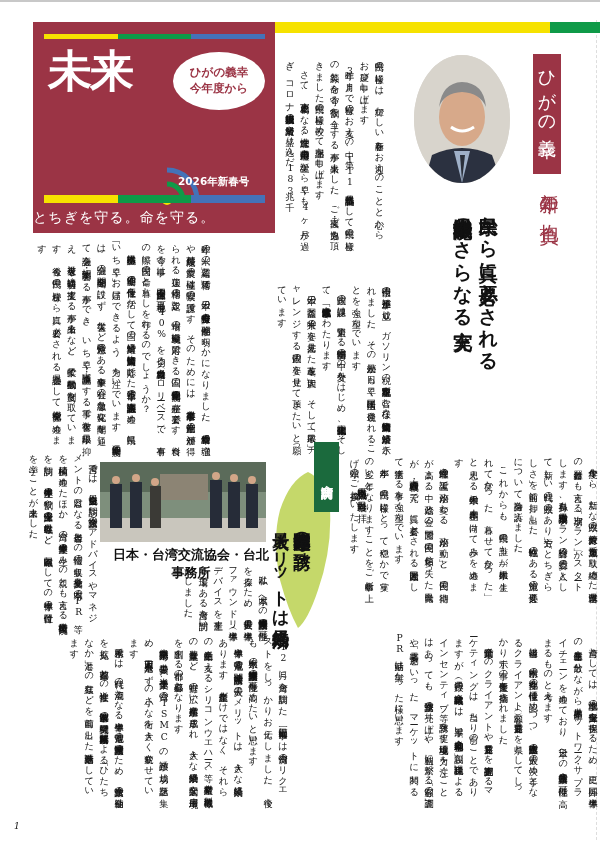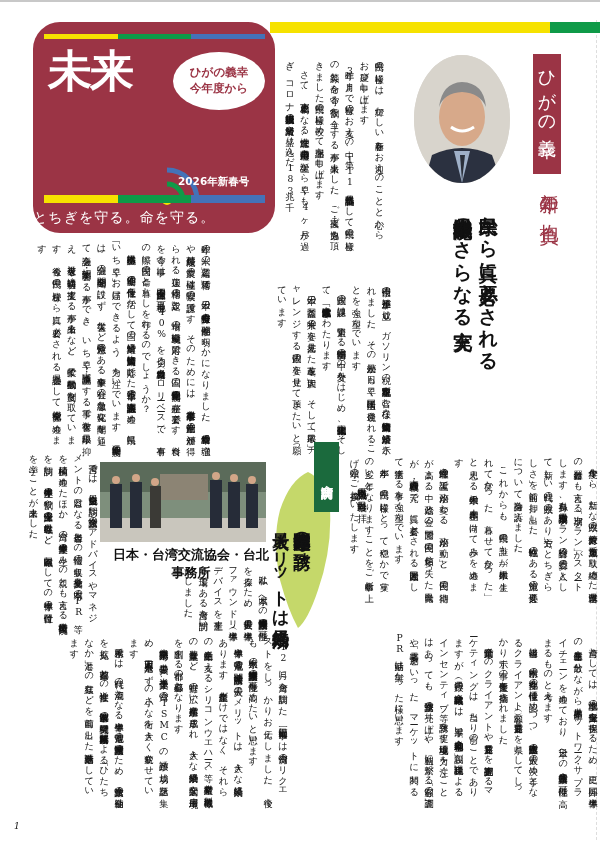--- a/index.html
+++ b/index.html
@@ -6,21 +6,21 @@
   html, body { width: 600px; height: 848px; background: #ffffff; overflow: hidden; }
   body { position: relative; font-family: "DejaVu Serif", "Liberation Serif", serif; color: #111; }
 
   .topline { position: absolute; left: 0; top: 0; width: 600px; height: 2px; background: #c8c8c8; }
   .rightdash { position: absolute; right: 3px; top: 20px; width: 0; height: 820px; border-right: 1px dashed #ddd; }
 
   .topbar-yellow { position: absolute; left: 270px; top: 22px; width: 280px; height: 11px; }
   .topbar-green { position: absolute; left: 550px; top: 22px; width: 50px; height: 11px; }
 
   
-  .masthead { position: absolute; left: 33px; top: 22px; width: 242px; height: 211px; border-radius: 27px; }
+  .masthead { position: absolute; left: 33px; top: 22px; width: 242px; height: 211px; }
   .mh-stripe { position: absolute; left: 11px; width: 221px; height: 5px; display: flex; }
   .mh-stripe span { flex: 1; }
   .mh-stripe.top { top: 12px; }
   .mh-stripe.bottom { top: 173px; height: 8px; }
   .mh-title { position: absolute; left: 15px; color: #fff; font-family: "DejaVu Sans", sans-serif; font-weight: bold; line-height: 1; letter-spacing: -2px; }
   .mh-title.l1 { top: 27px; font-size: 44px; }
   .mh-title.l2 { top: 73px; font-size: 46px; letter-spacing: -4px; }
   .mh-title.l3 { top: 123px; font-size: 44px; }
   .mh-oval { position: absolute; left: 140px; top: 30px; width: 92px; height: 58px; background: #fff; border-radius: 50%; display: flex; flex-direction: column; justify-content: center; align-items: center; font-family: "DejaVu Sans", sans-serif; font-weight: bold; font-size: 11.5px; line-height: 1.35; }
   .mh-issue { position: absolute; left: 145px; top: 153px; color: #fff; font-family: "DejaVu Sans", sans-serif; font-weight: bold; font-size: 10.5px; }

